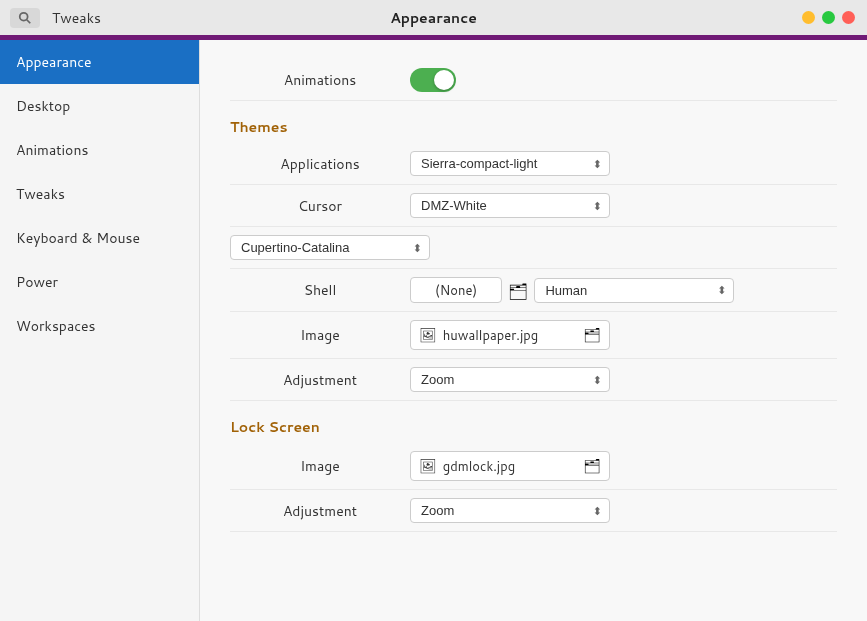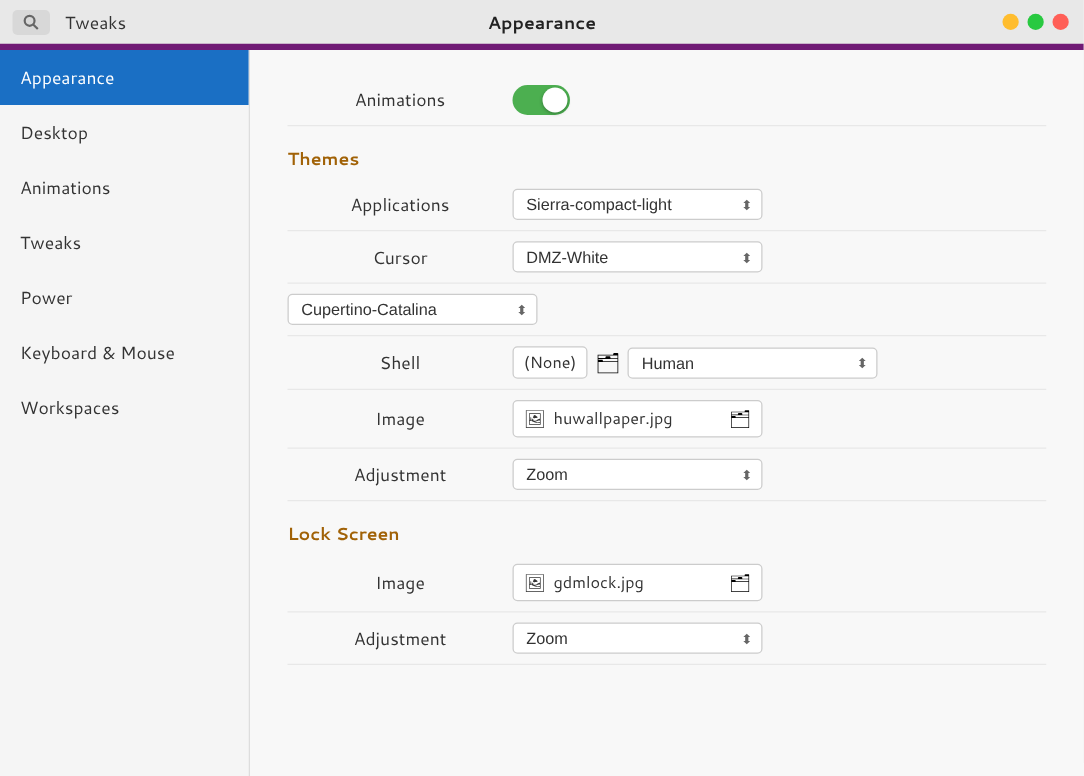--- a/index.html
+++ b/index.html
@@ -182,21 +182,21 @@
     .shell-prefix {
       display: flex;
       align-items: center;
       gap: 6px;
       margin-right: 6px;
     }
     .none-badge {
       background: white;
       border: 1px solid #ccc;
       border-radius: 4px;
-      padding: 3px 8px;
+      padding: 3px 24px;
       font-size: 13px;
       color: #333;
     }
     .folder-icon {
       font-size: 16px;
       cursor: pointer;
     }
 
     
     .file-display {
@@ -261,24 +261,24 @@
     <div class="sidebar-item">
       <span>Desktop</span>
     </div>
     <div class="sidebar-item">
       <span>Animations</span>
     </div>
     <div class="sidebar-item">
       <span>Tweaks</span>
     </div>
     <div class="sidebar-item">
+      <span>Keyboard &amp; Mouse</span>
+    </div>
+    <div class="sidebar-item">
       <span>Power</span>
-    </div>
-    <div class="sidebar-item">
-      <span>Keyboard &amp; Mouse</span>
     </div>
     <div class="sidebar-item">
       <span>Workspaces</span>
     </div>
   </div>
 
   <div class="content">
 
     <div class="row">
       <div class="row-label">Animations</div>

